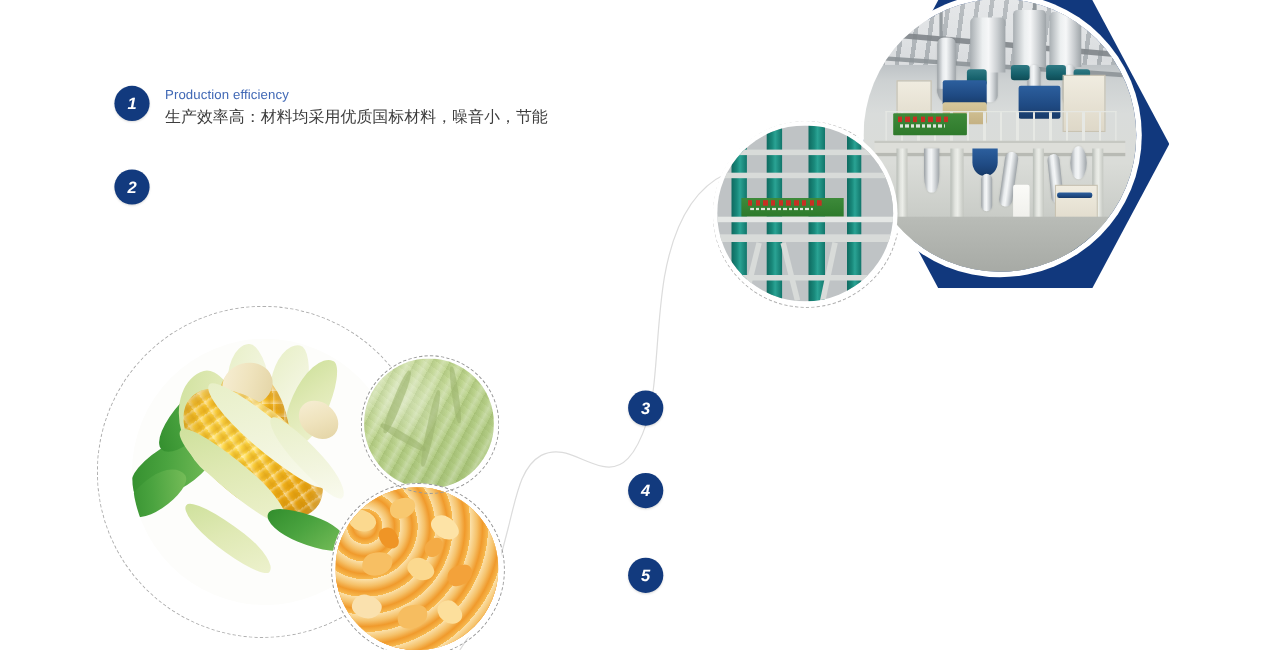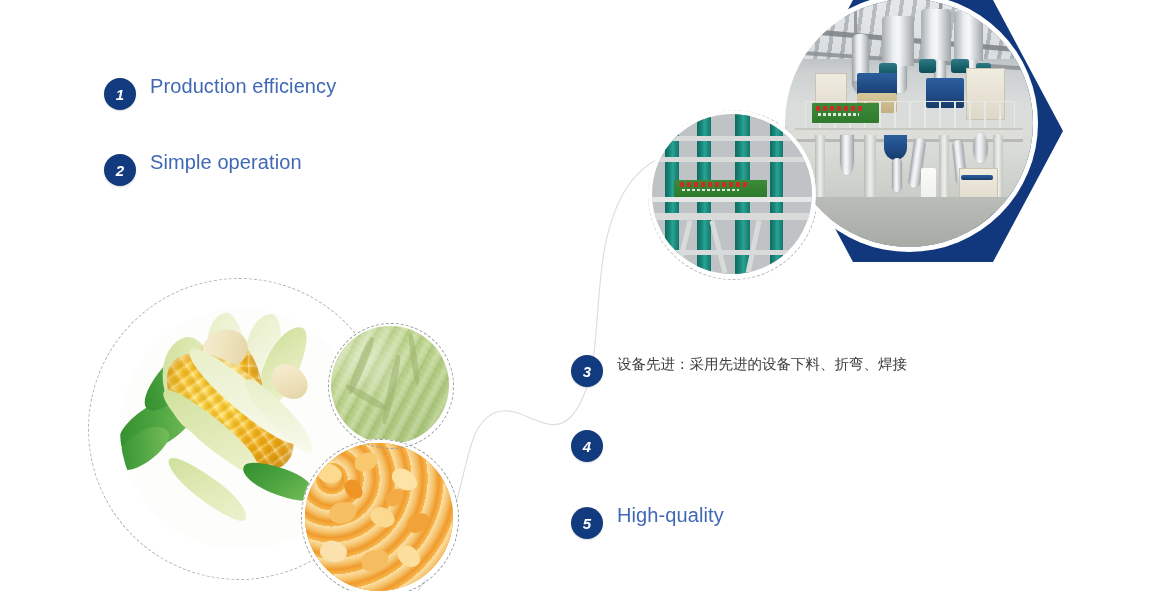--- a/index.html
+++ b/index.html
@@ -56,21 +56,21 @@
     margin-top: 2px;
     box-shadow: 0 1px 2px rgba(0,0,0,0.15);
     letter-spacing: 0;
   }
   .feature-text {
     margin-left: 14px;
     padding-top: 0px;
   }
   .feature-title {
     color: #4068b5;
-    font-size: 20px;
+    font-size: 12px;
     line-height: 20px;
     white-space: nowrap;
     letter-spacing: 0.1px;
   }
   .feature-desc {
     color: #3d3d3d;
     font-size: 14.5px;
     line-height: 22px;
     white-space: nowrap;
     font-family: "DejaVu Sans", "Liberation Sans", sans-serif;
@@ -536,41 +536,39 @@
         <div class="grit-chunk" style="left:54%; top:32%; width:13%; height:10%; background:#f4ab45; transform: rotate(-46deg);"></div>
       </div>
     </div>
     <div class="orange-dash"></div>
   </div>
 
   <div class="feature" style="left:104px; top:76px;">
     <div class="badge">1</div>
     <div class="feature-text">
       <div class="feature-title">Production efficiency</div>
+      <div class="feature-desc">生产效率高：材料均采用优质国标材料，噪音小，节能</div>
     </div>
   </div>
 
   <div class="feature" style="left:104px; top:152px;">
     <div class="badge">2</div>
     <div class="feature-text">
-      <div class="feature-title">Simple operation</div>
     </div>
   </div>
 
   <div class="feature" style="left:571px; top:353px;">
     <div class="badge">3</div>
     <div class="feature-text">
-      <div class="feature-desc">设备先进：采用先进的设备下料、折弯、焊接</div>
     </div>
   </div>
 
   <div class="feature" style="left:571px; top:428px;">
     <div class="badge">4</div>
   </div>
 
   <div class="feature" style="left:571px; top:505px;">
     <div class="badge">5</div>
     <div class="feature-text">
-      <div class="feature-title">High-quality</div>
     </div>
   </div>
 
 </div>
 
 </body></html>

